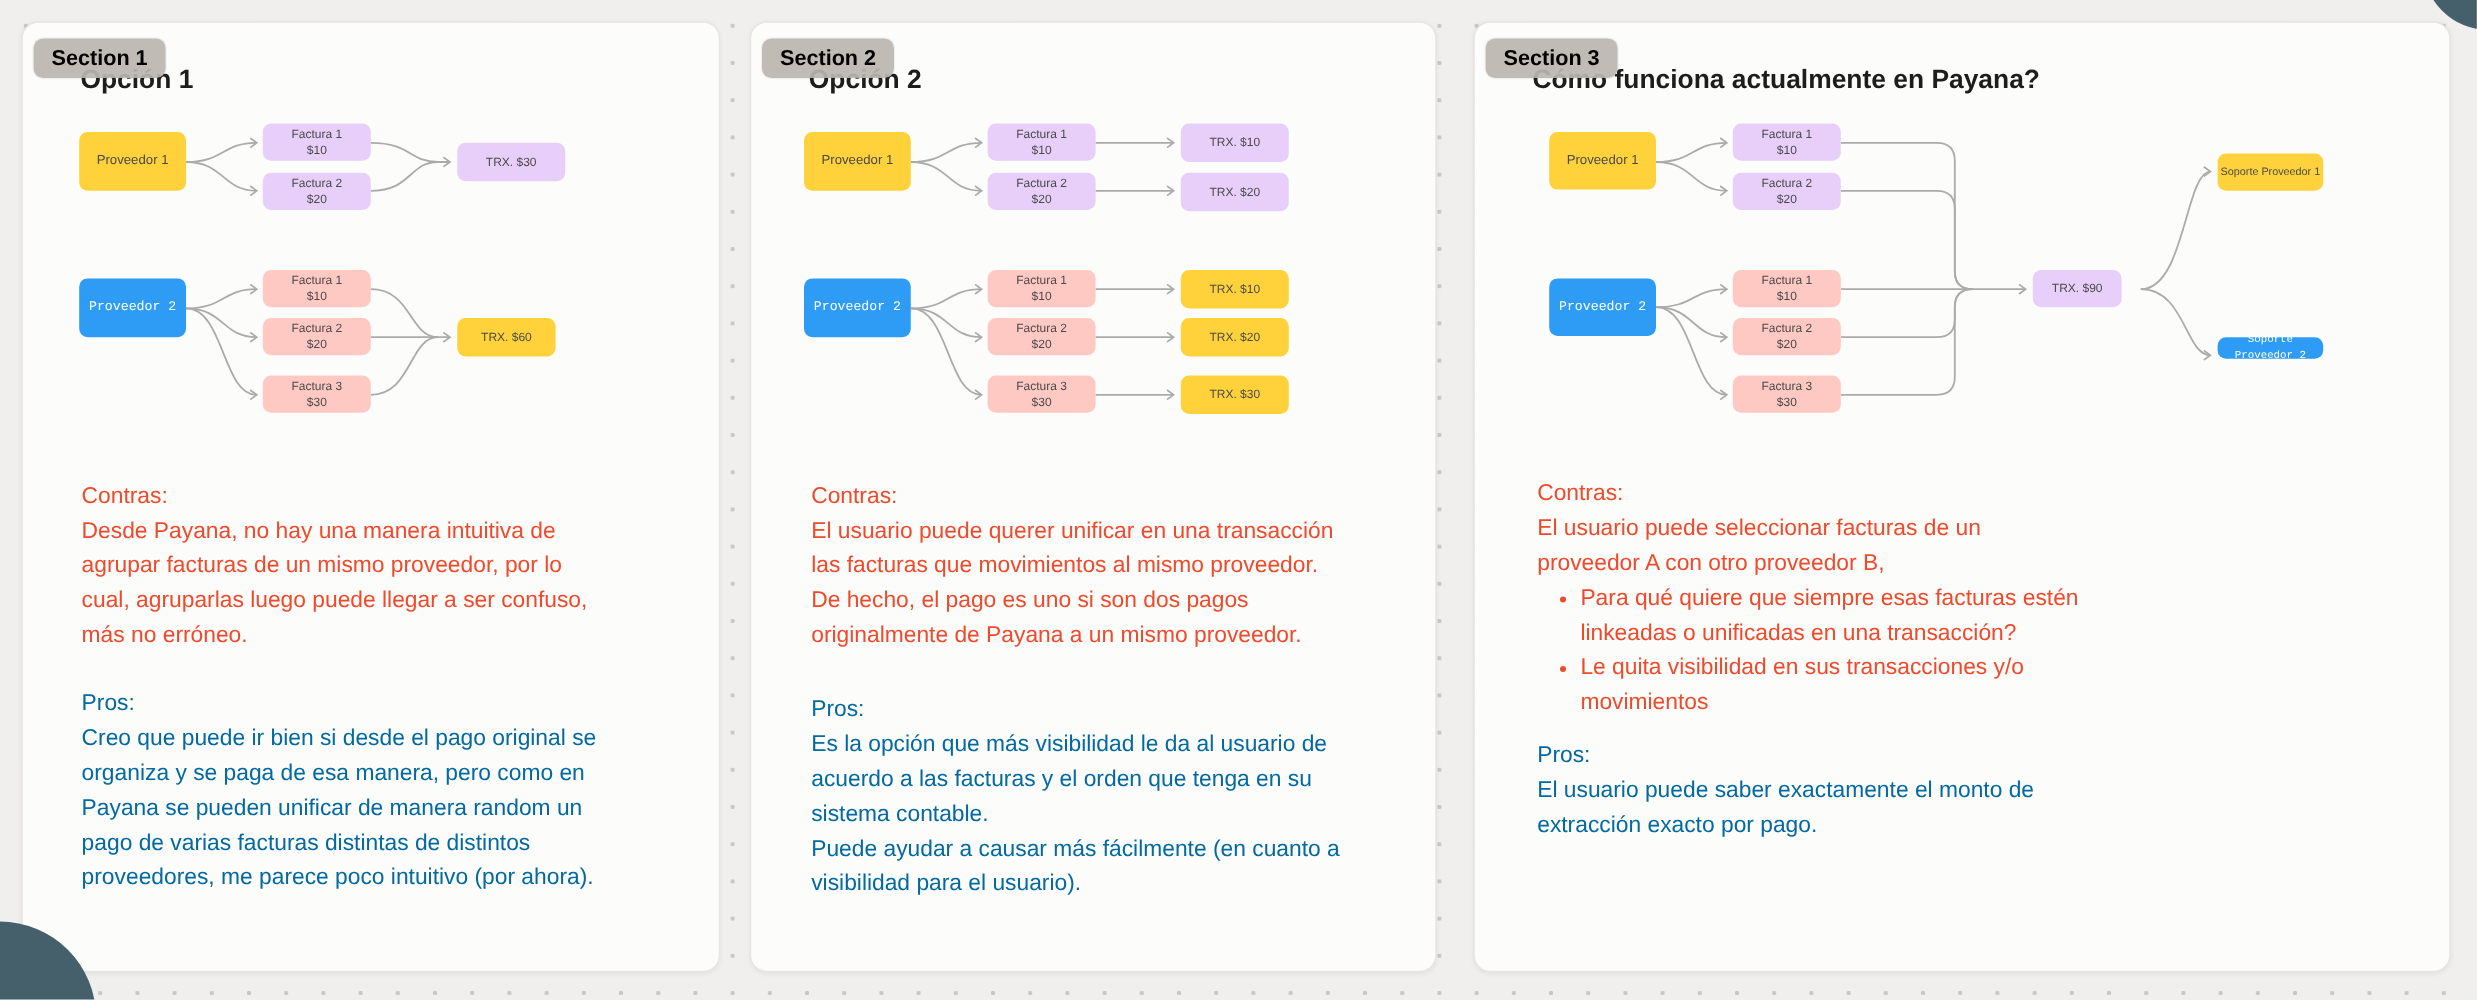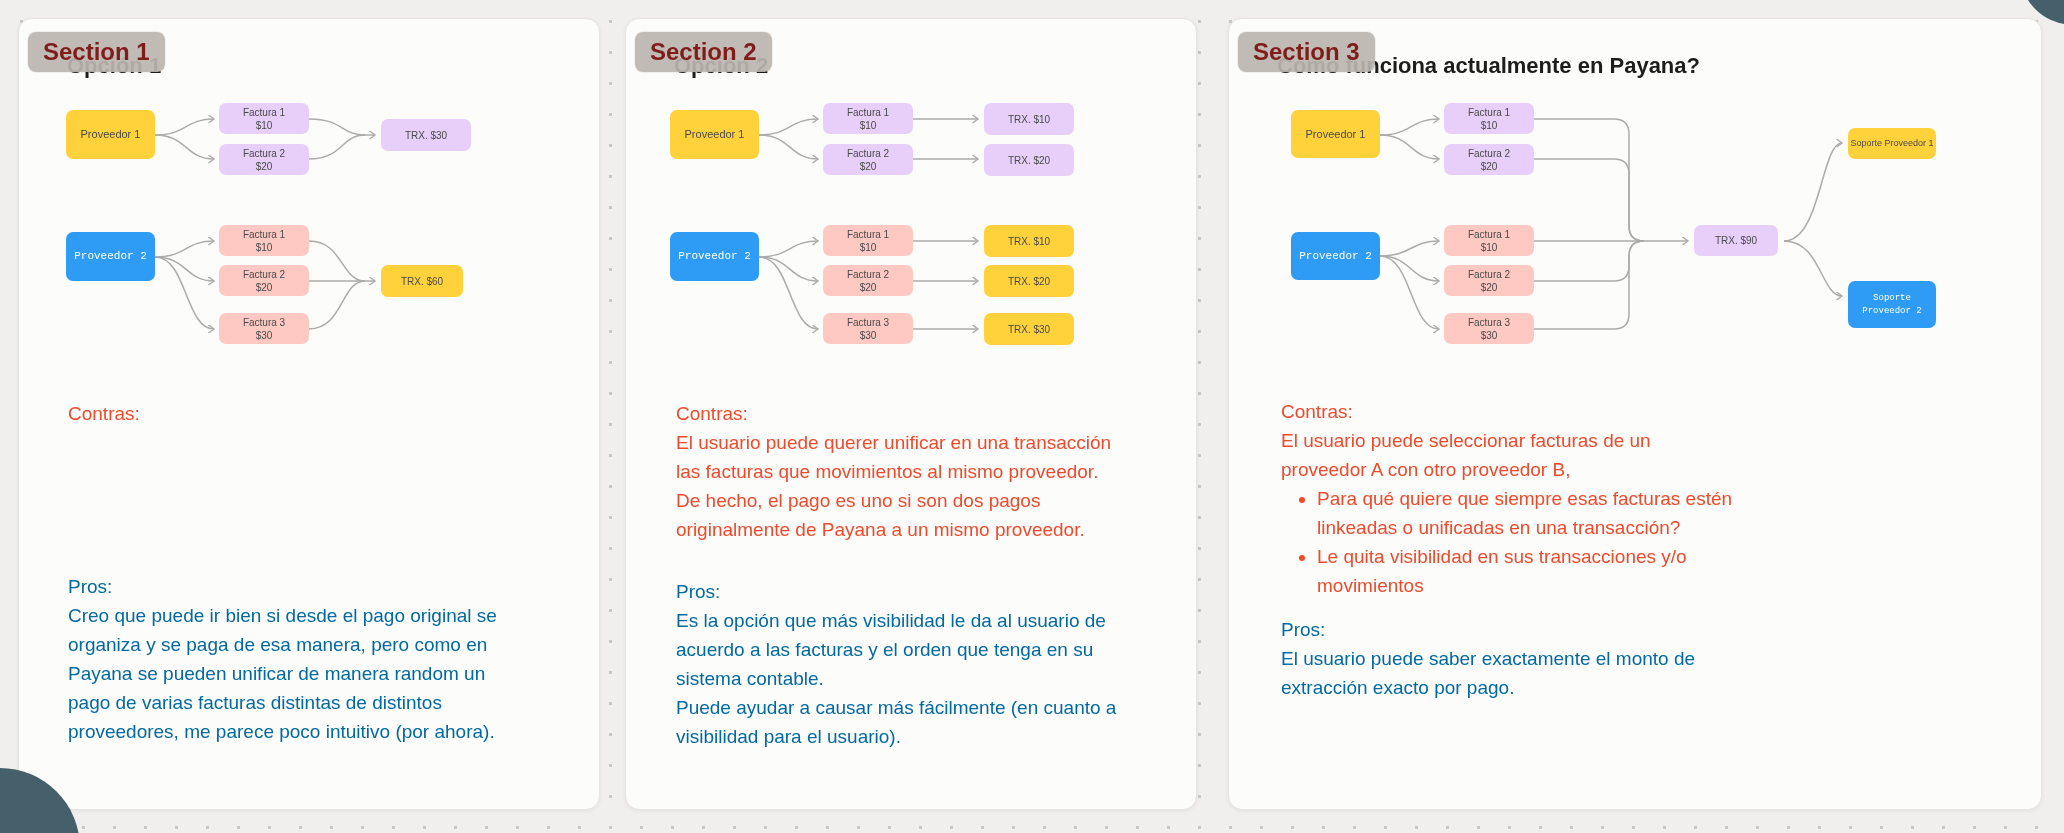--- a/index.html
+++ b/index.html
@@ -16,21 +16,21 @@
     border:1px solid #E7E5E2;border-radius:14px;
     box-shadow:0 1px 4px rgba(0,0,0,0.06);
   }
   .panel1{left:18px;width:580px;}
   .panel2{left:625px;width:570px;}
   .panel3{left:1228px;width:812px;}
   .badge{
     position:absolute;left:9px;top:13px;z-index:5;
     background:rgba(187,181,175,0.92);
     border-radius:8px;padding:6px 15px;
-    font-size:24px;font-weight:700;color:#7f1d1d;
+    font-size:18px;font-weight:700;color:#000000;
     box-shadow:0 0 0 1px rgba(0,0,0,0.05);
     white-space:nowrap;
   }
   .ptitle{
     position:absolute;left:48px;top:34px;z-index:1;
     font-size:22px;font-weight:600;color:#1D1D1D;white-space:nowrap;
   }
   .diagram{position:absolute;left:0;top:0;width:100%;height:360px;}
   .wires{position:absolute;left:0;top:0;}
   .node{
@@ -114,20 +114,24 @@
       <span class="nl">Factura 3</span>
       <span class="nl">$30</span>
     </div>
     <div class="node yellow" style="left:362px;top:246px;width:82px;height:32px">
       <span class="nl">TRX. $60</span>
     </div>
   </div>
 
   <div class="tblock red" style="left:49px;top:380px;width:430px">
     <div>Contras:</div>
+    <div class="body">Desde Payana, no hay una manera intuitiva de
+agrupar facturas de un mismo proveedor, por lo
+cual, agruparlas luego puede llegar a ser confuso,
+más no erróneo.</div>
   </div>
   <div class="tblock green" style="left:49px;top:553px;width:430px">
     <div>Pros:</div>
     <div class="body">Creo que puede ir bien si desde el pago original se
 organiza y se paga de esa manera, pero como en
 Payana se pueden unificar de manera random un
 pago de varias facturas distintas de distintos
 proveedores, me parece poco intuitivo (por ahora).</div>
   </div>
 </div>
@@ -264,27 +268,27 @@
       <span class="nl">$10</span>
     </div>
     <div class="node pink" style="left:215px;top:246px;width:90px;height:31px">
       <span class="nl">Factura 2</span>
       <span class="nl">$20</span>
     </div>
     <div class="node pink" style="left:215px;top:294px;width:90px;height:31px">
       <span class="nl">Factura 3</span>
       <span class="nl">$30</span>
     </div>
-    <div class="node purple" style="left:465px;top:206px;width:84px;height:31px">
+    <div class="node purple" style="left:465px;top:206px;width:74px;height:31px">
       <span class="nl">TRX. $90</span>
     </div>
     <div class="node sop yellow" style="left:619px;top:109px;width:88px;height:31px">
       <span class="nl">Soporte Proveedor 1</span>
     </div>
-    <div class="node sop blue" style="left:619px;top:262px;width:88px;height:47px">
+    <div class="node sop blue" style="left:619px;top:262px;width:88px;height:18px">
       <span class="nl">Soporte Proveedor 2</span>
     </div>
   </div>
 
   <div class="tblock red" style="left:52px;top:378px;width:560px">
     <div>Contras:</div>
     <div class="body">El usuario puede seleccionar facturas de un
 proveedor A con otro proveedor B,</div>
     <ul>
       <li>Para qué quiere que siempre esas facturas estén

